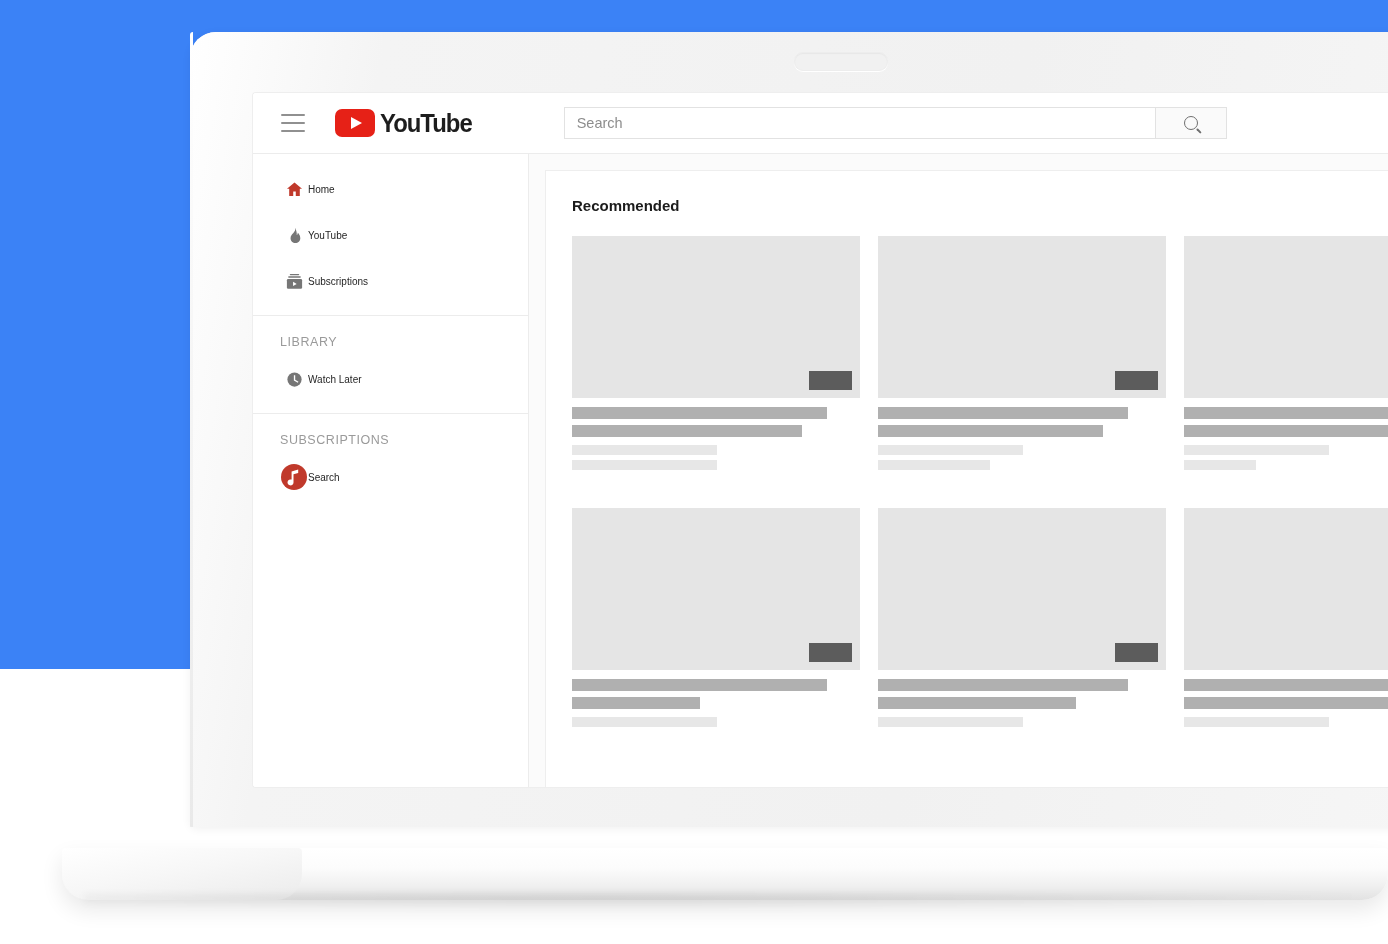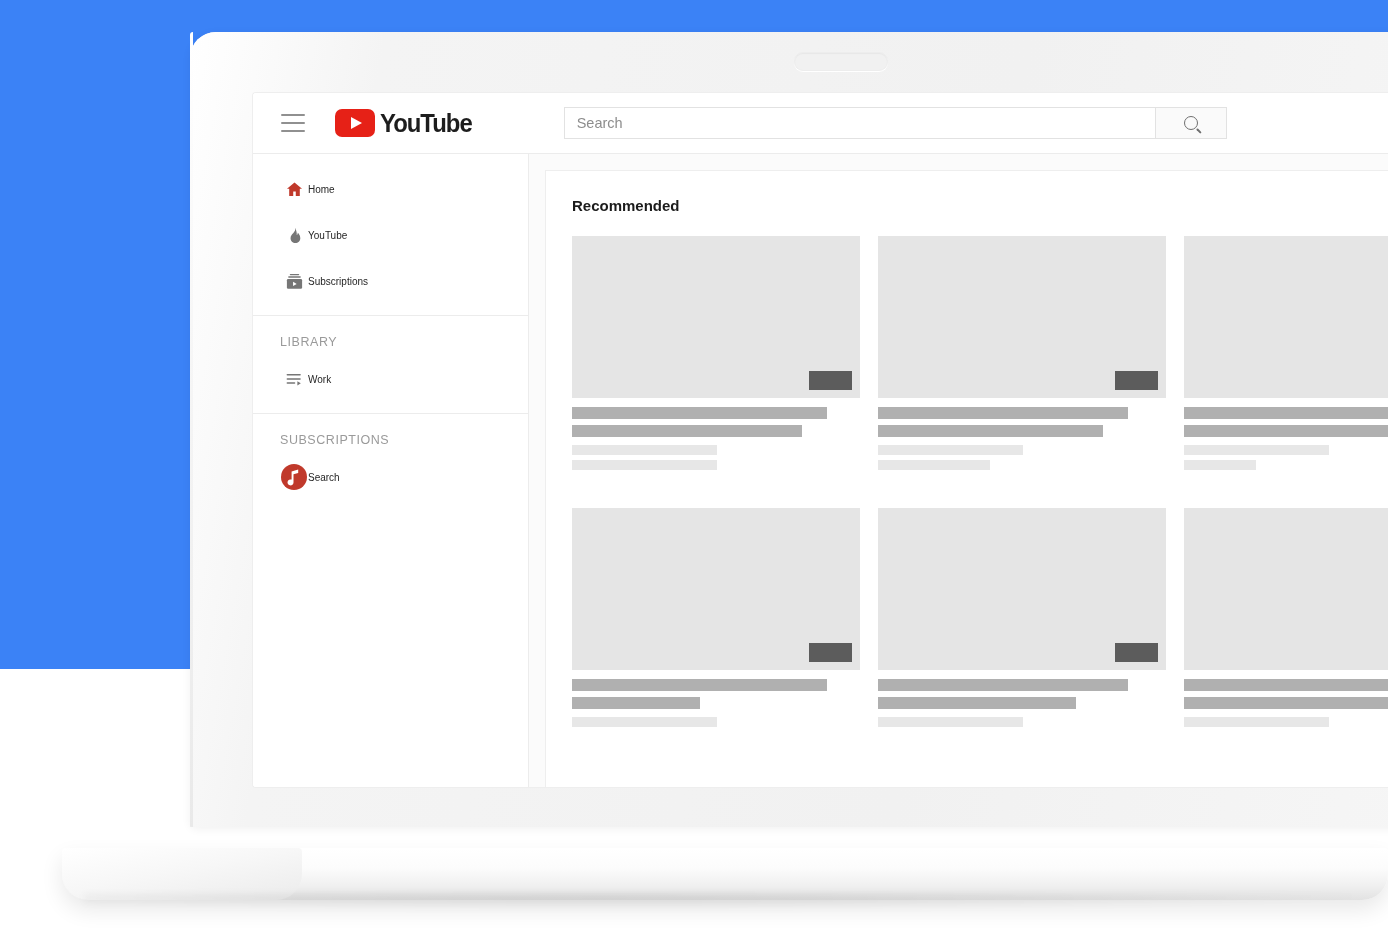--- a/index.html
+++ b/index.html
@@ -376,33 +376,31 @@
               <path d="M10.2 12.4v5.4l4.6-2.7Z" fill="#ffffff"></path>
             </svg>
           </span>
           <span class="nav-label">Subscriptions</span>
         </div>
 
         <div class="nav-divider"></div>
         <div class="section-head">LIBRARY</div>
 
 
-
-
         <div class="nav-item">
           <span class="nav-icon">
             <svg width="19" height="19" viewBox="0 0 24 24" aria-hidden="true">
-              <rect x="2" y="5.2" width="18" height="1.9" rx="0.95" fill="#767676"></rect>
-              <rect x="2" y="10.4" width="18" height="1.9" rx="0.95" fill="#767676"></rect>
-              <rect x="2" y="15.6" width="11" height="1.9" rx="0.95" fill="#767676"></rect>
-              <path d="M15.6 14.1v5.4l4.4-2.7Z" fill="#767676"></path>
+              <circle cx="12" cy="12" r="9" fill="#767676"></circle>
+              <path d="M11.2 6.6h1.7v5.7l4.1 2.4-.85 1.45-4.95-2.9Z" fill="#ffffff"></path>
             </svg>
           </span>
-          <span class="nav-label">Work</span>
-        </div>
+          <span class="nav-label">Watch Later</span>
+        </div>
+
+
 
         <div class="nav-divider"></div>
         <div class="section-head">SUBSCRIPTIONS</div>
 
 
         <div class="nav-item">
           <span class="nav-icon">
             <svg width="26" height="26" viewBox="0 0 26 26" aria-hidden="true">
               <circle cx="13" cy="13" r="13" fill="#c0392b"></circle>
               <path d="M17.2 5.6 10.6 7.4v8.2a3 3 0 1 0 1.9 2.8V10.2l4.7-1.3Z" fill="#ffffff"></path>

